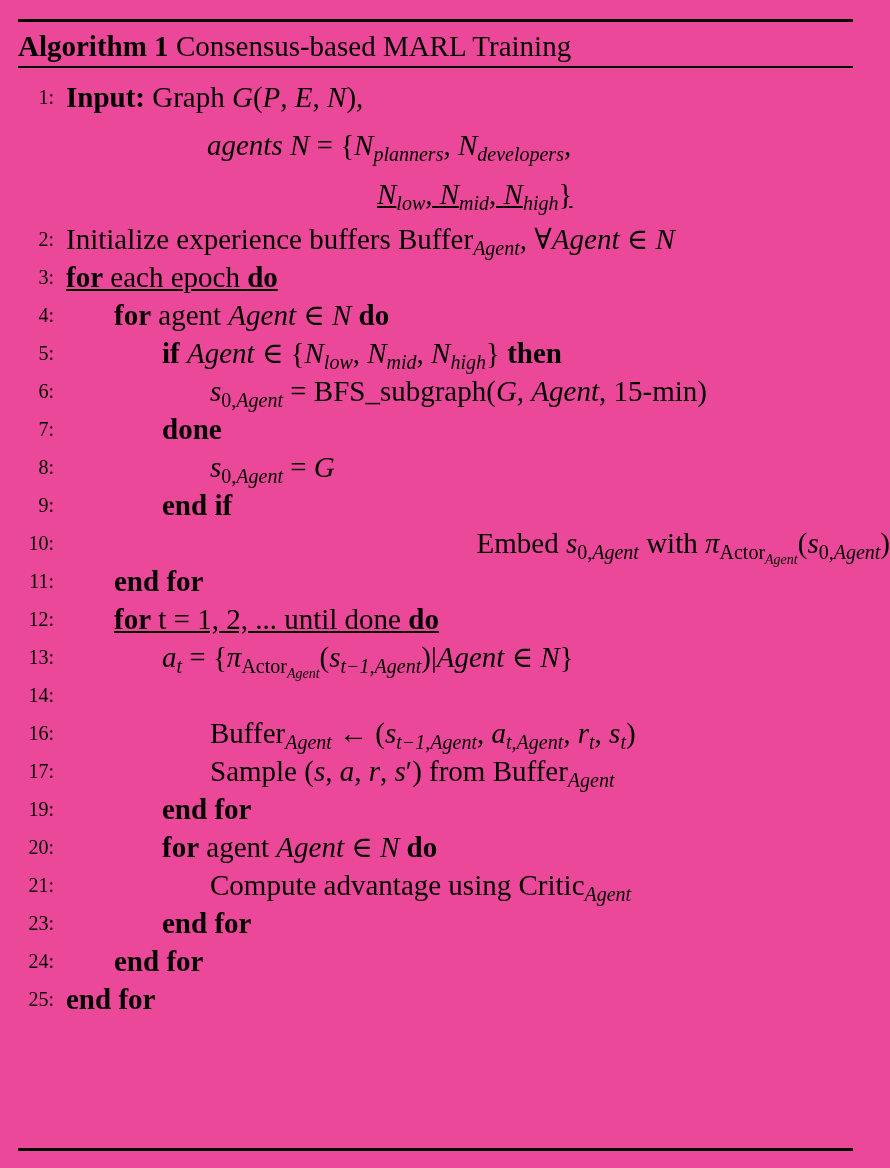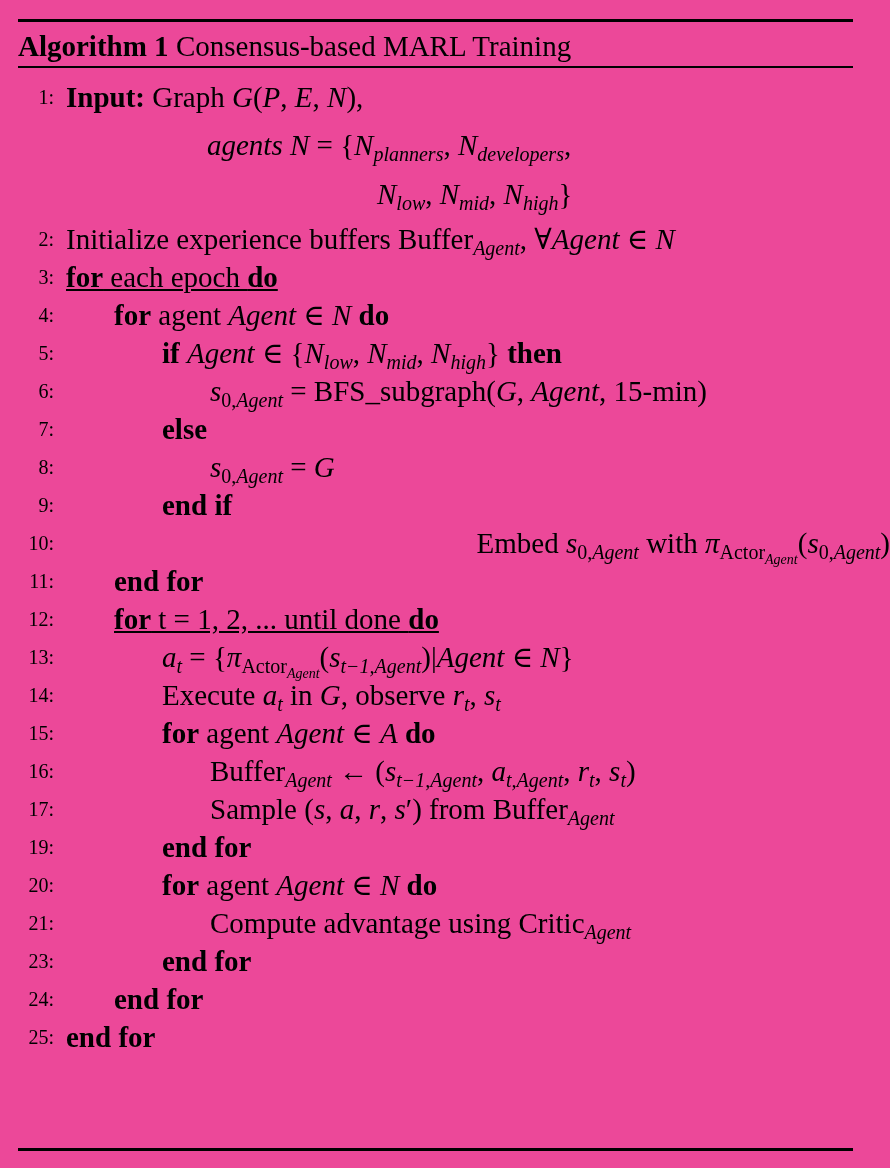--- a/index.html
+++ b/index.html
@@ -86,21 +86,21 @@
   <div class="rule rule-mid"></div>
   <div id="lines">
       <div class="line" style="height: 50px; line-height: 50px;">
         <span class="num">1:</span>
         <span class="content" style="margin-left: 66px;"><span class="b">Input: </span><span>Graph </span><span class="i">G</span><span>(</span><span class="i">P</span><span>, </span><span class="i">E</span><span>, </span><span class="i">N</span><span>),</span></span>
       </div>
       <div class="line" style="height: 46px; line-height: 46px;">
         <span class="num"></span>
         <span class="content" style="margin-left: 207px;"><span class="i">agents N </span><span>= {</span><span class="i">N</span><span class="i sub">planners</span><span>, </span><span class="i">N</span><span class="i sub">developers</span><span>,</span></span>
       </div>
-      <div class="line" style="height: 52px; line-height: 52px;">
+      <div class="line" style="height: 52px; line-height: 52px; text-decoration: underline;">
         <span class="num"></span>
         <span class="content" style="margin-left: 377px;"><span class="i">N</span><span class="i sub">low</span><span>, </span><span class="i">N</span><span class="i sub">mid</span><span>, </span><span class="i">N</span><span class="i sub">high</span><span>}</span></span>
       </div>
       <div class="line">
         <span class="num">2:</span>
         <span class="content" style="margin-left: 66px;"><span>Initialize experience buffers Buffer</span><span class="i sub">Agent</span><span>, ∀</span><span class="i">Agent</span><span> ∈ </span><span class="i">N</span></span>
       </div>
       <div class="line">
         <span class="num">3:</span>
         <span class="content" style="margin-left: 66px; text-decoration: underline;"><span class="b">for</span><span> each epoch </span><span class="b">do</span></span>
@@ -112,21 +112,21 @@
       <div class="line">
         <span class="num">5:</span>
         <span class="content" style="margin-left: 162px;"><span class="b">if</span><span> </span><span class="i">Agent</span><span> ∈ {</span><span class="i">N</span><span class="i sub">low</span><span>, </span><span class="i">N</span><span class="i sub">mid</span><span>, </span><span class="i">N</span><span class="i sub">high</span><span>} </span><span class="b">then</span></span>
       </div>
       <div class="line">
         <span class="num">6:</span>
         <span class="content" style="margin-left: 210px;"><span class="i">s</span><span class="sub">0,</span><span class="i sub">Agent</span><span> = BFS_subgraph(</span><span class="i">G</span><span>, </span><span class="i">Agent</span><span>, 15-min)</span></span>
       </div>
       <div class="line">
         <span class="num">7:</span>
-        <span class="content" style="margin-left: 162px;"><span class="b">else</span></span>
+        <span class="content" style="margin-left: 162px;"><span class="b">done</span></span>
       </div>
       <div class="line">
         <span class="num">8:</span>
         <span class="content" style="margin-left: 210px;"><span class="i">s</span><span class="sub">0,</span><span class="i sub">Agent</span><span> = </span><span class="i">G</span></span>
       </div>
       <div class="line">
         <span class="num">9:</span>
         <span class="content" style="margin-left: 162px;"><span class="b">end if</span></span>
       </div>
       <div class="line">
@@ -140,25 +140,20 @@
       <div class="line">
         <span class="num">12:</span>
         <span class="content" style="margin-left: 114px; text-decoration: underline;"><span class="b">for</span><span> t = 1, 2, ... until done </span><span class="b">do</span></span>
       </div>
       <div class="line">
         <span class="num">13:</span>
         <span class="content" style="margin-left: 162px;"><span class="i">a</span><span class="i sub">t</span><span> = {</span><span class="i">π</span><span class="sub">Actor</span><span class="i sub2">Agent</span><span>(</span><span class="i">s</span><span class="i sub">t−1,Agent</span><span>)|</span><span class="i">Agent</span><span> ∈ </span><span class="i">N</span><span>}</span></span>
       </div>
       <div class="line">
         <span class="num">14:</span>
-        <span class="content" style="margin-left: 162px;"><span>Execute </span><span class="i">a</span><span class="i sub">t</span><span> in </span><span class="i">G</span><span>, observe </span><span class="i">r</span><span class="i sub">t</span><span>, </span><span class="i">s</span><span class="i sub">t</span></span>
-      </div>
-      <div class="line">
-        <span class="num">15:</span>
-        <span class="content" style="margin-left: 162px;"><span class="b">for</span><span> agent </span><span class="i">Agent</span><span> ∈ </span><span class="i">A</span><span> </span><span class="b">do</span></span>
       </div>
       <div class="line">
         <span class="num">16:</span>
         <span class="content" style="margin-left: 210px;"><span>Buffer</span><span class="i sub">Agent</span><span> ← (</span><span class="i">s</span><span class="i sub">t−1,Agent</span><span>, </span><span class="i">a</span><span class="i sub">t,Agent</span><span>, </span><span class="i">r</span><span class="i sub">t</span><span>, </span><span class="i">s</span><span class="i sub">t</span><span>)</span></span>
       </div>
       <div class="line">
         <span class="num">17:</span>
         <span class="content" style="margin-left: 210px;"><span>Sample (</span><span class="i">s</span><span>, </span><span class="i">a</span><span>, </span><span class="i">r</span><span>, </span><span class="i">s</span><span>′</span><span>) from Buffer</span><span class="i sub">Agent</span></span>
       </div>
       <div class="line">

